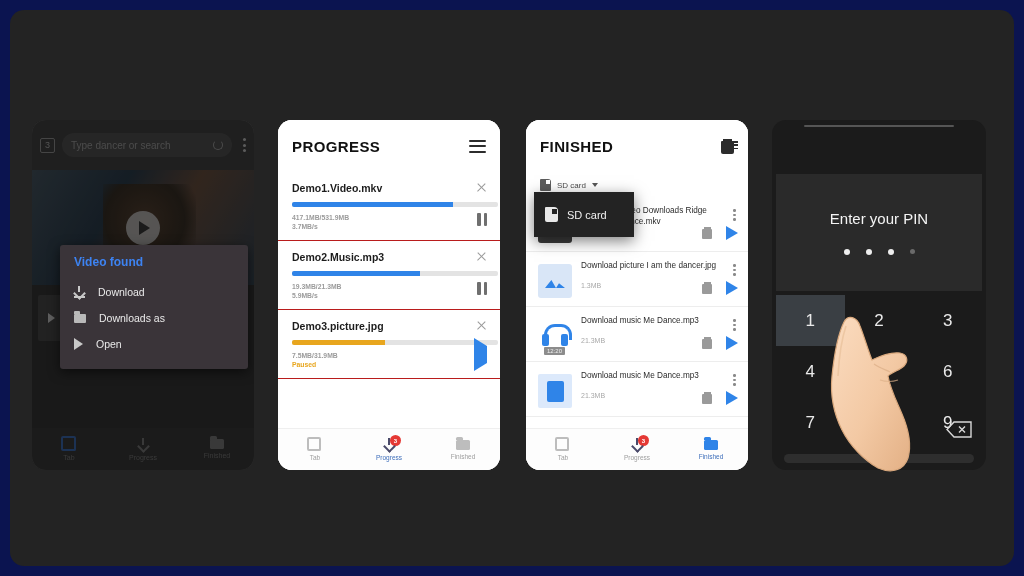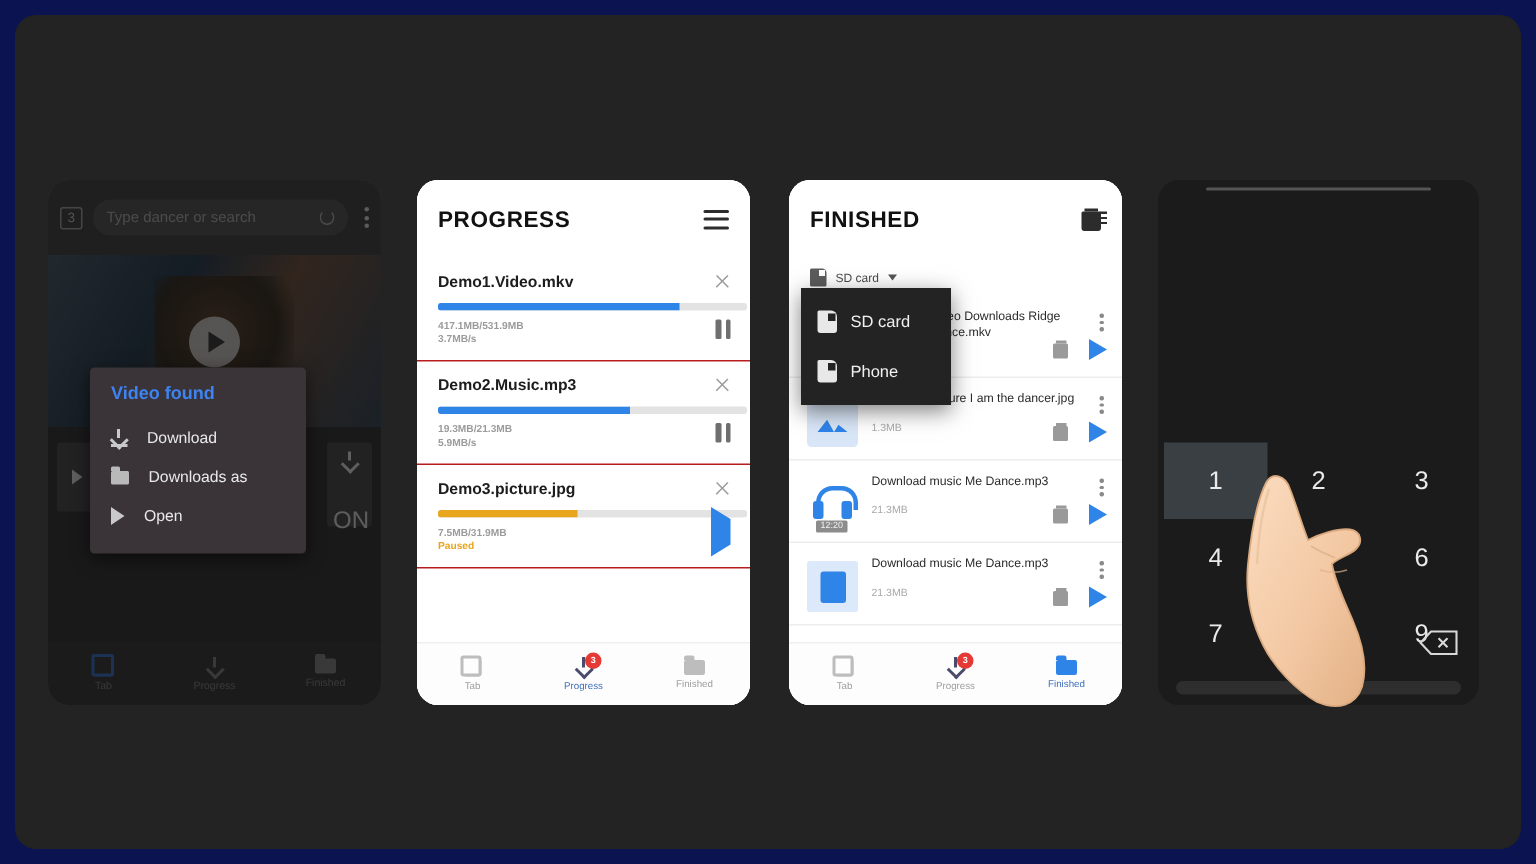--- a/index.html
+++ b/index.html
@@ -72,21 +72,21 @@
   .p1-right{ position:absolute; right:6px; top:0; width:30px; height:56px;
              background:#4c4c4c; border-radius:2px; display:flex; flex-direction:column;
              align-items:center; justify-content:flex-start; padding-top:6px; }
   .dl-ico{ width:11px;height:12px;position:relative; }
   .dl-ico:before{content:"";position:absolute;left:4px;top:0;width:2px;height:6px;background:#d2d2d2;}
   .dl-ico:after{content:"";position:absolute;left:1px;top:4px;width:7px;height:7px;
       border-right:2px solid #d2d2d2;border-bottom:2px solid #d2d2d2;transform:rotate(45deg);}
   .p1-on{ position:absolute; right:8px; top:44px; color:#cfcfcf; font-size:16px; font-weight:400; }
 
   .p1-menu{
-    position:absolute; left:28px; top:125px; width:144px;
+    position:absolute; left:28px; top:125px; width:188px;
     background:#3a3439; border-radius:3px; z-index:10;
     padding:10px 0 12px 0; box-shadow:0 3px 12px rgba(0,0,0,.55);
   }
   .p1-menu h4{ color:#3d83f2; font-size:12px; font-weight:700; padding:0 14px 0 14px; margin-bottom:10px;}
   .p1-mi{ display:flex; align-items:center; gap:13px; padding:7px 14px;text-align:center; }
   .p1-mi .lbl{ color:#e9e9e9; font-size:10.5px; }
   .ic-dl{ width:11px;height:12px;position:relative;flex:0 0 11px;}
   .ic-dl:before{content:"";position:absolute;left:4px;top:0;width:2px;height:6px;background:#c9c9c9;}
   .ic-dl:after{content:"";position:absolute;left:1px;top:3px;width:7px;height:7px;
       border-right:2px solid #c9c9c9;border-bottom:2px solid #c9c9c9;transform:rotate(45deg);}
@@ -469,24 +469,20 @@
           <span class="small-trash"></span>
           <span class="small-play"></span>
         </div>
       </div>
 
       <div class="dropdown">
         <div class="dd-item">
           <span class="ic-sd-w"></span>
           <span class="lbl">SD card</span>
         </div>
-        <div class="dd-item">
-          <span class="ic-sd-w"></span>
-          <span class="lbl">Phone</span>
-        </div>
       </div>
 
       <div class="btm-nav">
         <div class="it">
           <span class="bn-tab"></span>
           <span class="t">Tab</span>
         </div>
         <div class="it">
           <span class="bn-dl">
             <span class="badge">3</span>
@@ -498,20 +494,29 @@
           <span class="t act-blue">Finished</span>
         </div>
       </div>
     </div>
   </div>
 
   <div class="phone" id="phone4">
     <div class="notch-line"></div>
 
 
+    <div class="pin-area">
+      <div class="ttl">Enter your PIN</div>
+      <div class="dots">
+        <i></i>
+        <i></i>
+        <i></i>
+        <i class="off"></i>
+      </div>
+    </div>
 
     <div class="keypad">
       <div class="key hl">1</div>
       <div class="key">2</div>
       <div class="key">3</div>
       <div class="key">4</div>
       <div class="key">5</div>
       <div class="key">6</div>
       <div class="key">7</div>
       <div class="key"></div>

